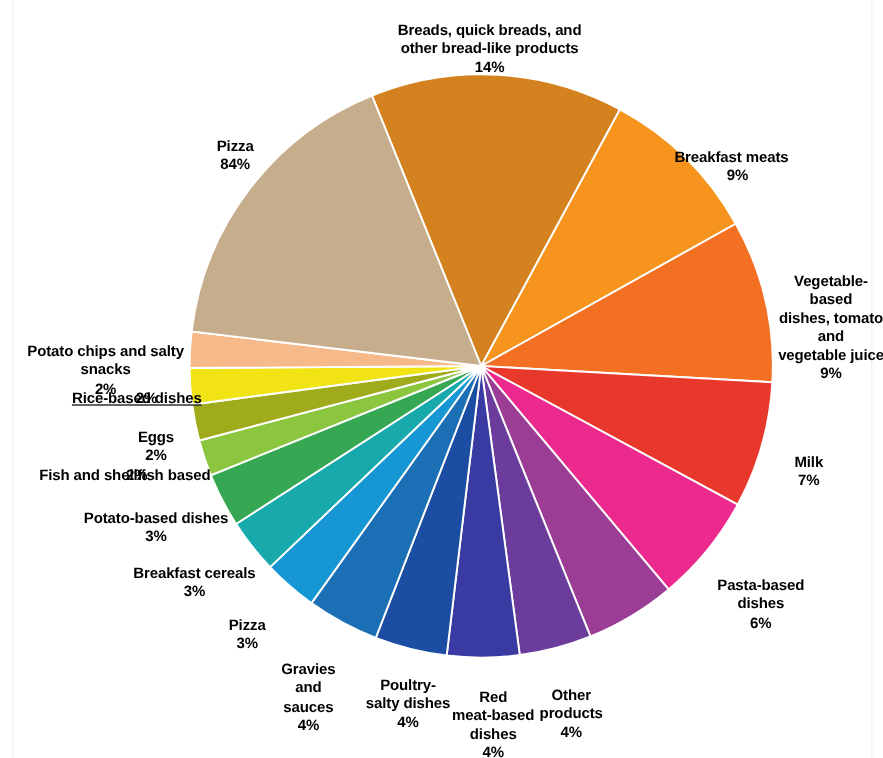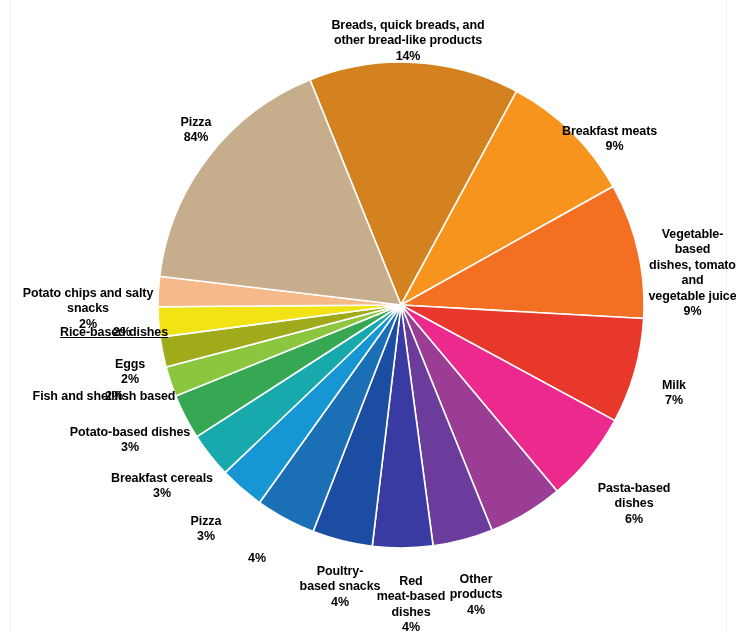--- a/index.html
+++ b/index.html
@@ -119,25 +119,28 @@
 
   <div class="pie-label" style="left:369px; top:558px; width:84px; text-align:center;">
     <span>Red
 meat-based
 dishes</span>
     <span class="pct">4%</span>
   </div>
 
   <div class="pie-label" style="left:293px; top:548px; width:94px; text-align:center;">
     <span>Poultry-
-based snacks</span>
+salty dishes</span>
     <span class="pct">4%</span>
   </div>
 
   <div class="pie-label" style="left:222px; top:535px; width:70px; text-align:center;">
+    <span>Gravies
+and
+sauces</span>
     <span class="pct">4%</span>
   </div>
 
   <div class="pie-label" style="left:178px; top:498px; width:56px; text-align:center;">
     <span>Pizza</span>
     <span class="pct">3%</span>
   </div>
 
   <div class="pie-label" style="left:102px; top:455px; width:120px; text-align:center;">
     <span>Breakfast cereals</span>

